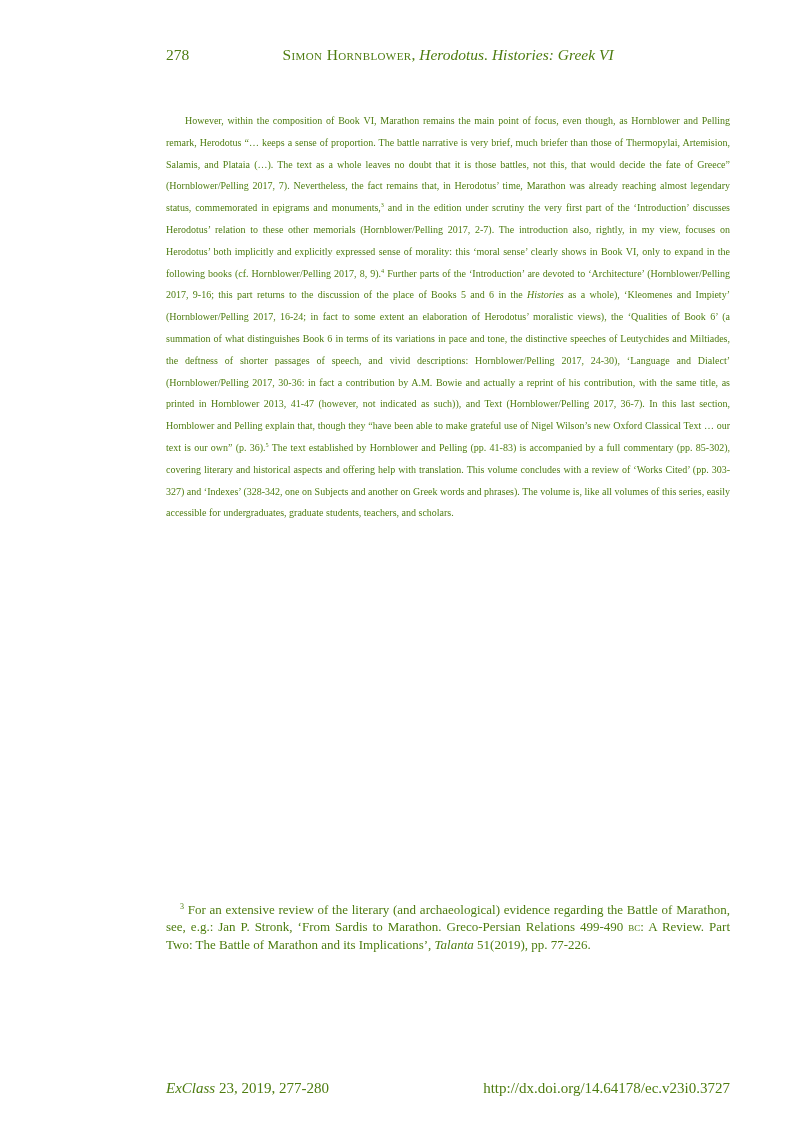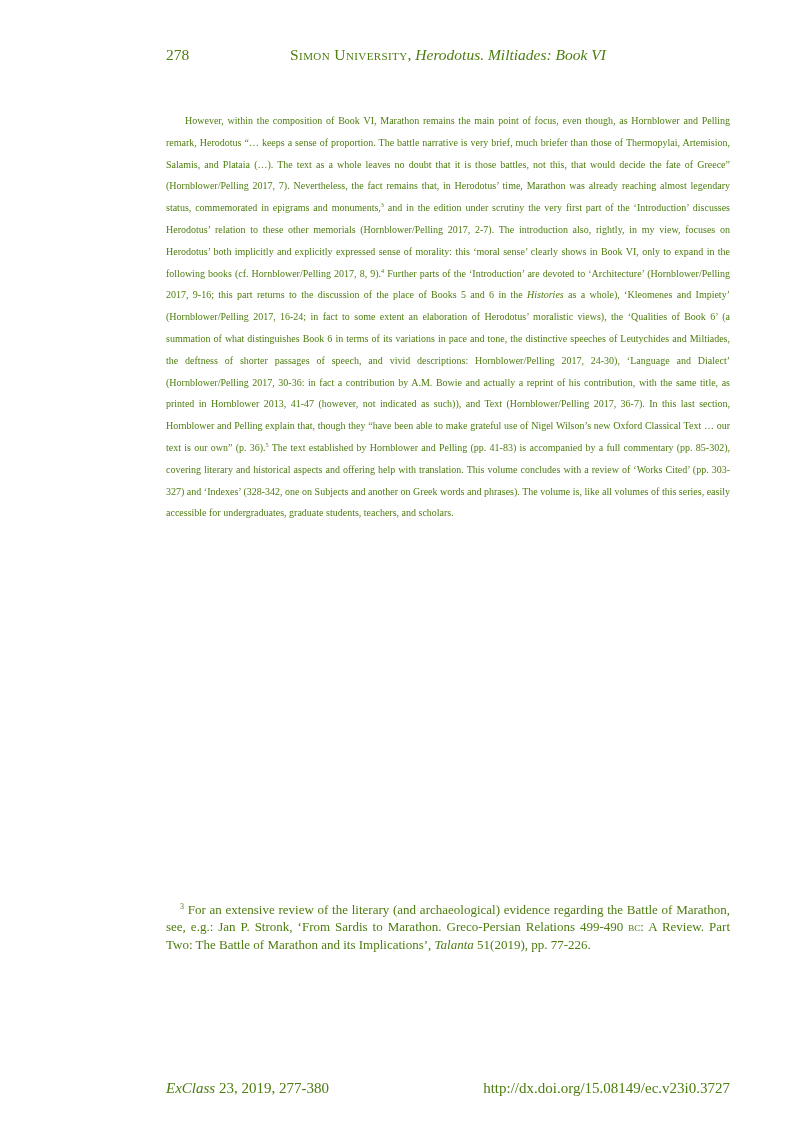--- a/index.html
+++ b/index.html
@@ -71,27 +71,27 @@
     font-size: 15px;
   }
 </style>
 </head>
 <body>
 
 <div class="page">
 
   <div class="running-head">
     <span class="page-number">278</span>
-    <span class="author-smallcaps">Simon University</span><span>, </span><span class="head-title">Herodotus. Miltiades: Book VI</span>
+    <span class="author-smallcaps">Simon Hornblower</span><span>, </span><span class="head-title">Herodotus. Histories: Greek VI</span>
   </div>
 
   <div class="body-text"><span>However, within the composition of Book VI, Marathon remains the main point of focus, even though, as Hornblower and Pelling remark, Herodotus “… keeps a sense of proportion. The battle narrative is very brief, much briefer than those of Thermopylai, Artemision, Salamis, and Plataia (…). The text as a whole leaves no doubt that it is those battles, not this, that would decide the fate of Greece” (Hornblower/Pelling 2017, 7). Nevertheless, the fact remains that, in Herodotus’ time, Marathon was already reaching almost legendary status, commemorated in epigrams and monuments,</span><sup>3</sup><span> and in the edition under scrutiny the very first part of the ‘Introduction’ discusses Herodotus’ relation to these other memorials (Hornblower/Pelling 2017, 2-7). The introduction also, rightly, in my view, focuses on Herodotus’ both implicitly and explicitly expressed sense of morality: this ‘moral sense’ clearly shows in Book VI, only to expand in the following books (cf. Hornblower/Pelling 2017, 8, 9).</span><sup>4</sup><span> Further parts of the ‘Introduction’ are devoted to ‘Architecture’ (Hornblower/Pelling 2017, 9-16; this part returns to the discussion of the place of Books 5 and 6 in the </span><span class="i">Histories</span><span> as a whole), ‘Kleomenes and Impiety’ (Hornblower/Pelling 2017, 16-24; in fact to some extent an elaboration of Herodotus’ moralistic views), the ‘Qualities of Book 6’ (a summation of what distinguishes Book 6 in terms of its variations in pace and tone, the distinctive speeches of Leutychides and Miltiades, the deftness of shorter passages of speech, and vivid descriptions: Hornblower/Pelling 2017, 24-30), ‘Language and Dialect’ (Hornblower/Pelling 2017, 30-36: in fact a contribution by A.M. Bowie and actually a reprint of his contribution, with the same title, as printed in Hornblower 2013, 41-47 (however, not indicated as such)), and Text (Hornblower/Pelling 2017, 36-7). In this last section, Hornblower and Pelling explain that, though they “have been able to make grateful use of Nigel Wilson’s new Oxford Classical Text … our text is our own” (p. 36).</span><sup>5</sup><span> The text established by Hornblower and Pelling (pp. 41-83) is accompanied by a full commentary (pp. 85-302), covering literary and historical aspects and offering help with translation. This volume concludes with a review of ‘Works Cited’ (pp. 303-327) and ‘Indexes’ (328-342, one on Subjects and another on Greek words and phrases). The volume is, like all volumes of this series, easily accessible for undergraduates, graduate students, teachers, and scholars.</span></div>
 
   <div class="footnotes">
     <div class="footnote"><sup>3</sup><span> For an extensive review of the literary (and archaeological) evidence regarding the Battle of Marathon, see, e.g.: Jan P. Stronk, ‘From Sardis to Marathon. Greco-Persian Relations 499-490 </span><span class="sc">bc</span><span>: A Review. Part Two: The Battle of Marathon and its Implications’, </span><span class="i">Talanta</span><span> 51(2019), pp. 77-226.</span></div>
   </div>
 
   <div class="footer">
-    <span><span class="i">ExClass</span><span> 23, 2019, 277-380</span></span>
-    <span>http://dx.doi.org/15.08149/ec.v23i0.3727</span>
+    <span><span class="i">ExClass</span><span> 23, 2019, 277-280</span></span>
+    <span>http://dx.doi.org/14.64178/ec.v23i0.3727</span>
   </div>
 
 </div>
 
 </body></html>

